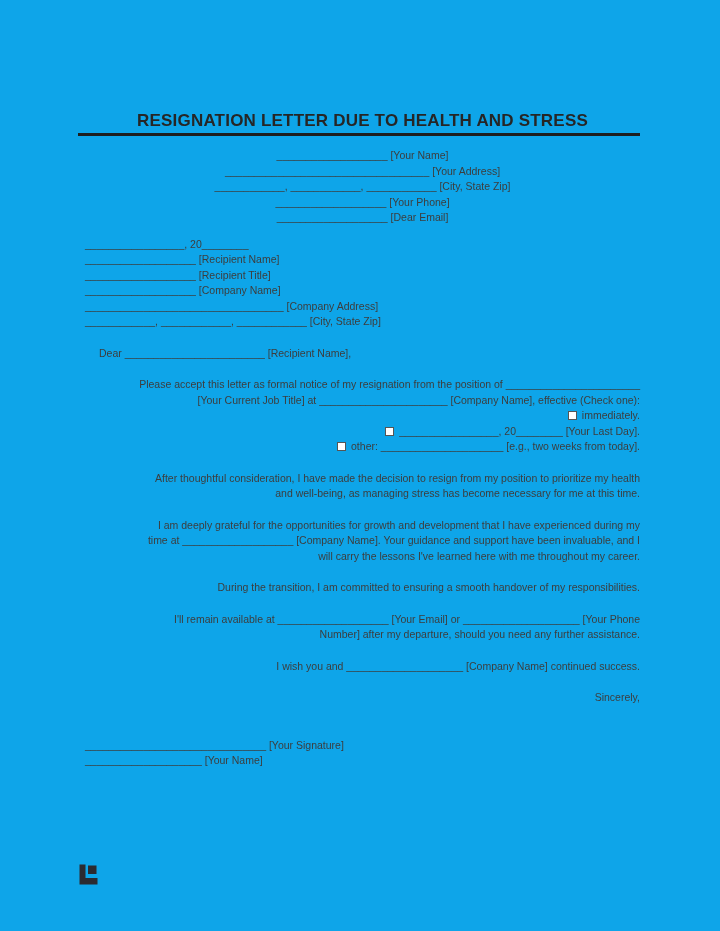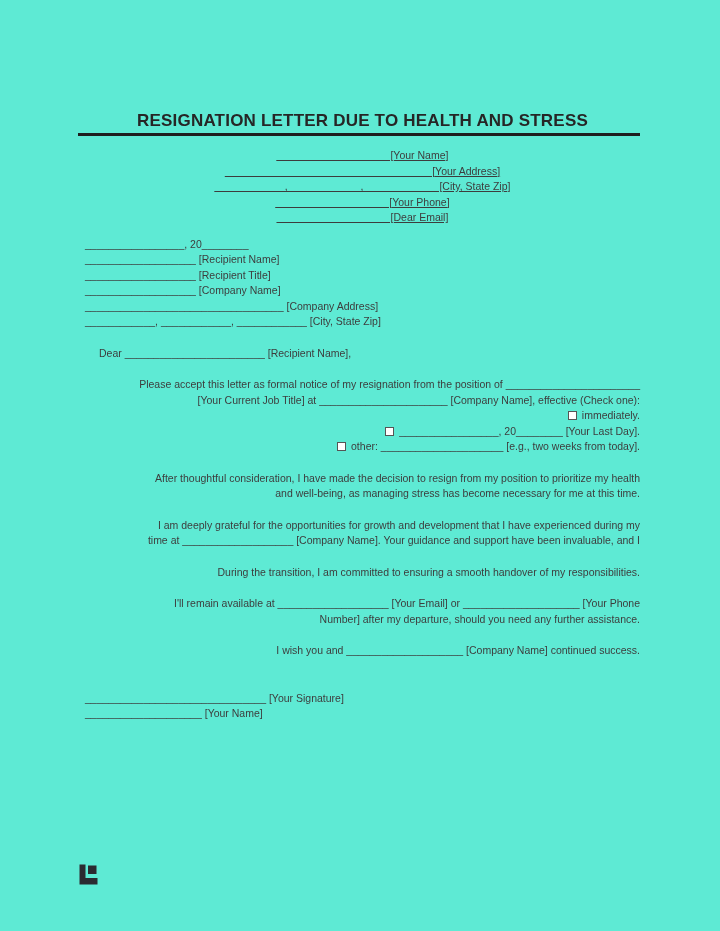--- a/index.html
+++ b/index.html
@@ -1,20 +1,20 @@
 <!DOCTYPE html>
 <html><head>
 <meta charset="utf-8">
 <style>
   html, body { margin: 0; padding: 0; background: #ffffff; }
   .page {
     position: relative;
     width: 720px;
     height: 931px;
-    background: #5eead4;
+    background: #0ea5e9;
     font-family: "Liberation Sans", sans-serif;
     font-size: 10.5px;
     line-height: 15.5px;
     color: #3d3d3d;
     overflow: hidden;
   }
   .content {
     padding: 111px 80px 0 85px; 
   }
   .title {
@@ -25,21 +25,21 @@
     color: #262626;
     letter-spacing: 0.2px;
     white-space: nowrap;
   }
   .title-rule {
     height: 3px;
     background: #1e1e1e;
     margin: 2px 0 0 -7px; 
   }
   .sender-block { margin-top: 12px; text-align: center; }
-  .sender-block .line { white-space: nowrap; text-decoration: underline; }
+  .sender-block .line { white-space: nowrap; }
   .date-line { margin-top: 11px; }
   .recipient-block { }
   .salutation { margin-top: 16px; margin-left: 14px; }
   .para { margin-top: 16px; text-align: right; }
   .options { margin-left: 40px; }
   .option-row { white-space: nowrap; }
   .checkbox {
     display: inline-block;
     width: 7px;
     height: 7px;
@@ -103,35 +103,37 @@
     </div>
 
     <div class="para">
       <div>After thoughtful consideration, I have made the decision to resign from my position to prioritize my health</div>
       <div>and well-being, as managing stress has become necessary for me at this time.</div>
     </div>
 
     <div class="para">
       <div>I am deeply grateful for the opportunities for growth and development that I have experienced during my</div>
       <div>time at ___________________ [Company Name]. Your guidance and support have been invaluable, and I</div>
+      <div>will carry the lessons I've learned here with me throughout my career.</div>
     </div>
 
     <div class="para">
       <div>During the transition, I am committed to ensuring a smooth handover of my responsibilities.</div>
     </div>
 
     <div class="para">
       <div>I'll remain available at ___________________ [Your Email] or ____________________ [Your Phone</div>
       <div>Number] after my departure, should you need any further assistance.</div>
     </div>
 
     <div class="para">
       <div>I wish you and ____________________ [Company Name] continued success.</div>
     </div>
 
+    <div class="para">Sincerely,</div>
 
     <div class="signature-block">
       <div>_______________________________ [Your Signature]</div>
       <div>____________________ [Your Name]</div>
     </div>
 
   </div>
 
   <svg class="brand-logo" viewBox="0 0 21 21" xmlns="http://www.w3.org/2000/svg">
     <path d="M1.5 0.5 H7.5 V14 H19.5 V20.5 H1.5 Z" fill="#2b2b31"></path>

